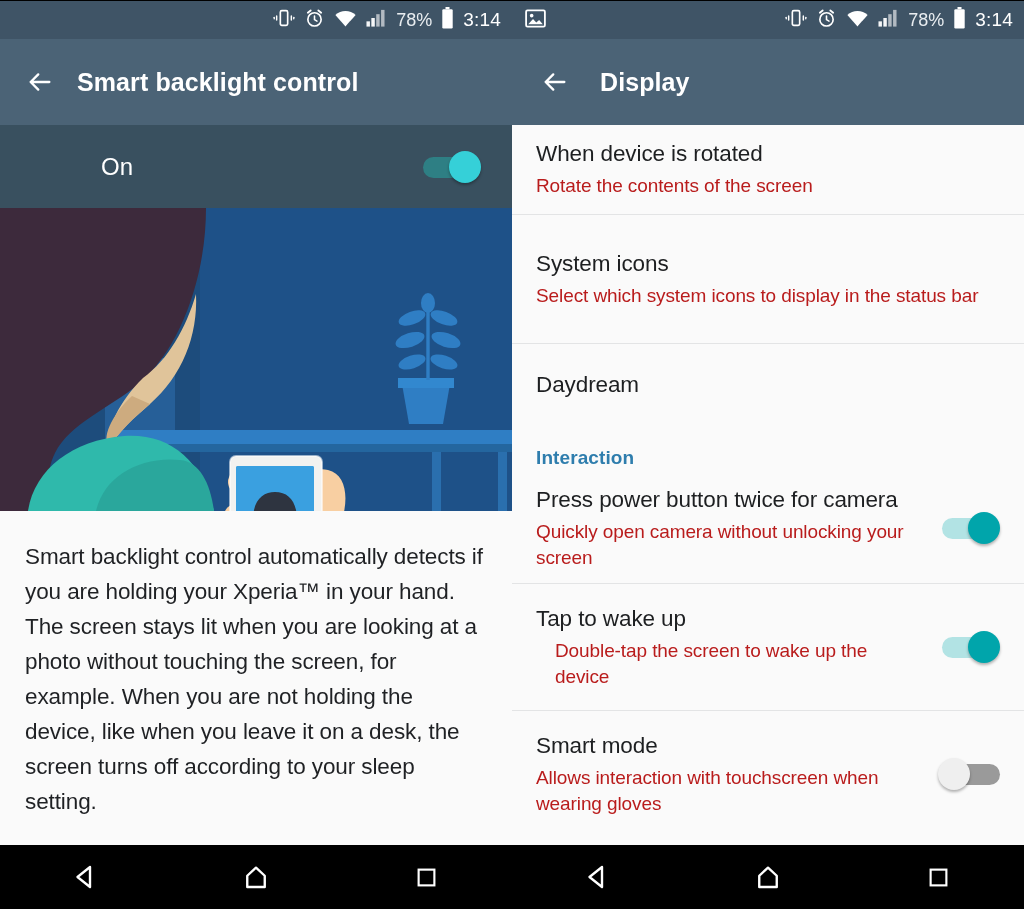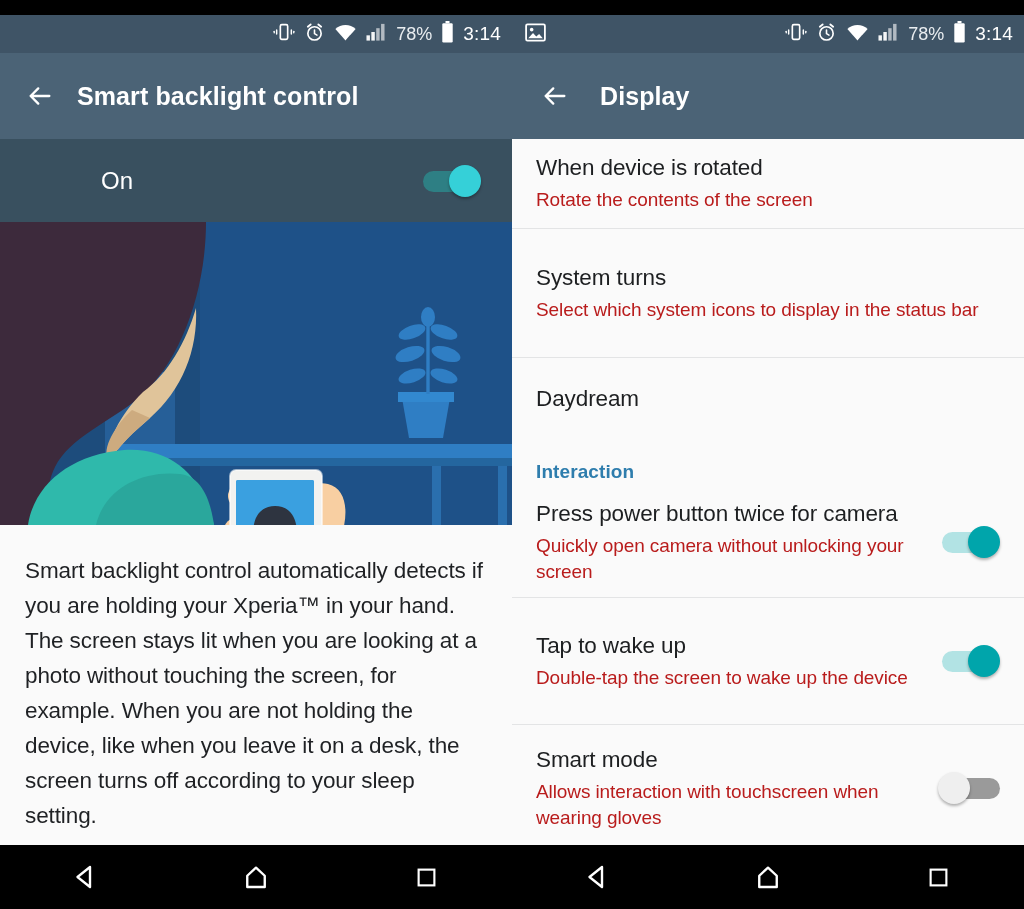--- a/index.html
+++ b/index.html
@@ -5,21 +5,21 @@
   html,body{margin:0;padding:0;}
   body{
     width:1024px;height:909px;overflow:hidden;
     background:#000;
     font-family:"Liberation Sans","DejaVu Sans",sans-serif;
     -webkit-font-smoothing:antialiased;
   }
   .screen{position:relative;width:1024px;height:909px;}
 
   
-  .panel{position:absolute;top:15px;width:512px;height:845px;overflow:hidden;}
+  .panel{position:absolute;top:1px;width:512px;height:845px;overflow:hidden;}
   .panel.left{left:0;background:#fafafa;}
   .panel.right{left:512px;background:#fafafa;}
 
   
   .statusbar{
     position:relative;height:38px;background:#3f5466;
     display:flex;align-items:center;
   }
   .statusbar.left-sb{background:#3f5466;}
   .sb-left{display:flex;align-items:center;padding-left:12px;flex:1;}
@@ -328,21 +328,21 @@
       <div class="row" style="height:89px;">
         <div class="texts">
           <div class="t1">When device is rotated</div>
           <div class="t2">Rotate the contents of the screen</div>
         </div>
       </div>
       <div class="divider"></div>
 
       <div class="row" style="height:128px;">
         <div class="texts">
-          <div class="t1">System turns</div>
+          <div class="t1">System icons</div>
           <div class="t2" style="max-width:452px;">Select which system icons to display in the status bar</div>
         </div>
       </div>
       <div class="divider"></div>
 
       <div class="row" style="height:81px;">
         <div class="texts">
           <div class="t1">Daydream</div>
         </div>
       </div>
@@ -357,21 +357,21 @@
         <div class="toggle lite-on on">
           <div class="track"></div>
           <div class="thumb"></div>
         </div>
       </div>
       <div class="divider"></div>
 
       <div class="row" style="height:126px;gap:20px;">
         <div class="texts">
           <div class="t1">Tap to wake up</div>
-          <div class="t2" style="max-width:392px;">Double-tap the screen to wake up the device</div>
+          <div class="t2" style="max-width:392px;margin-left:19px;">Double-tap the screen to wake up the device</div>
         </div>
         <div class="toggle lite-on on">
           <div class="track"></div>
           <div class="thumb"></div>
         </div>
       </div>
       <div class="divider"></div>
 
       <div class="row" style="height:126px;">
         <div class="texts">

